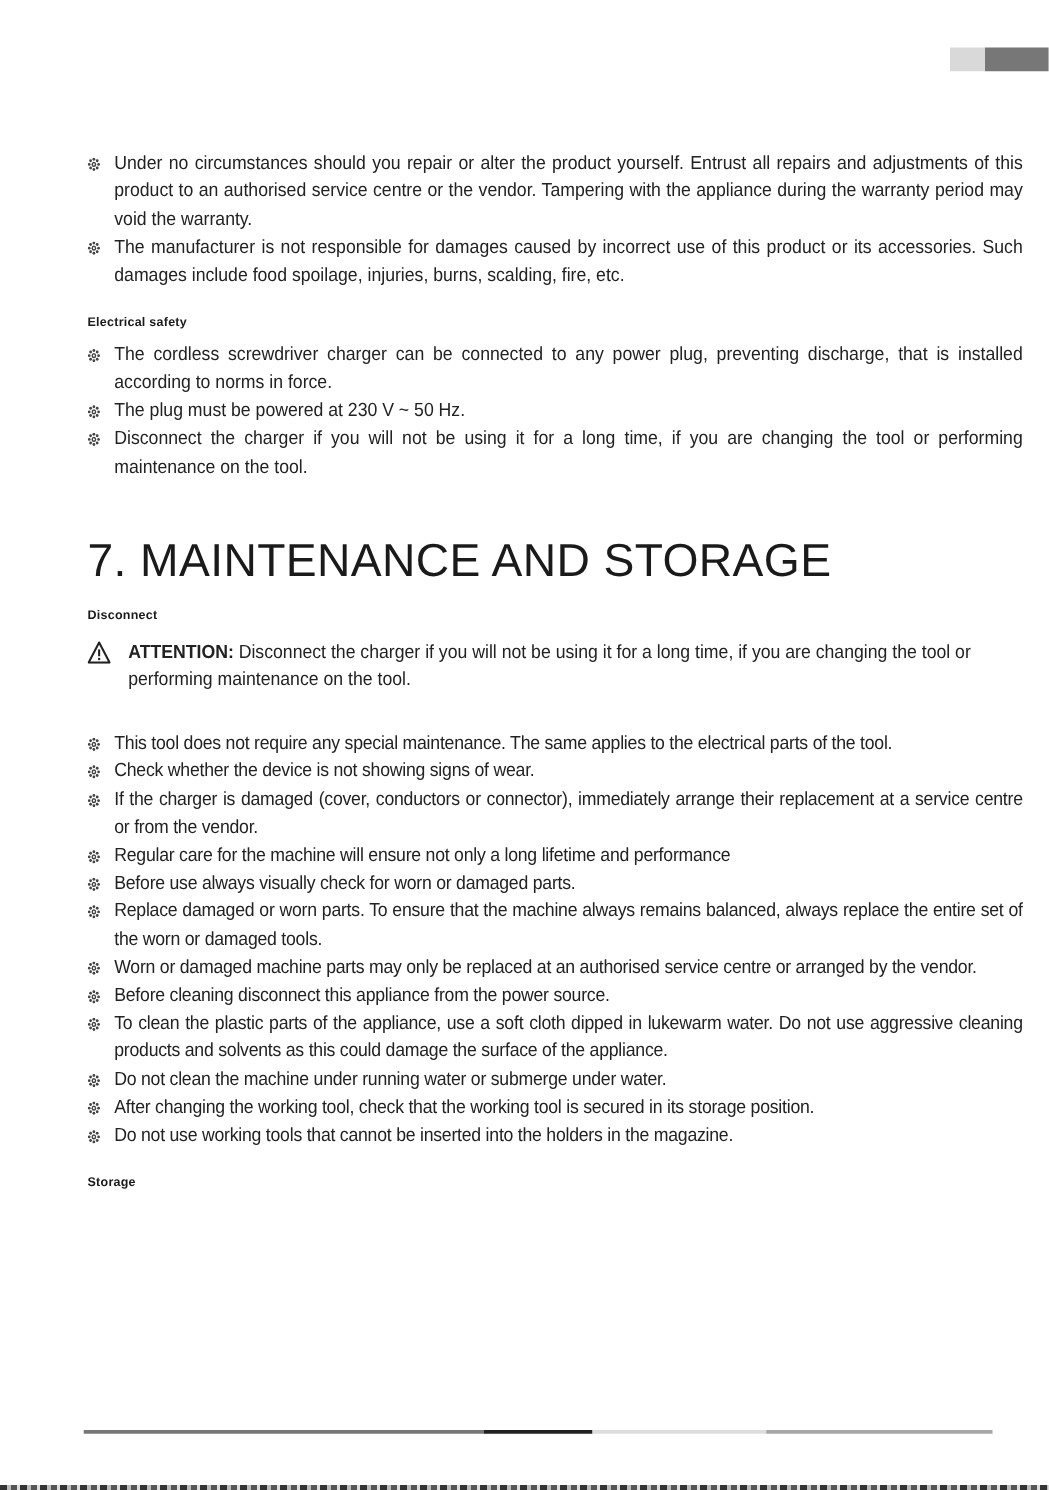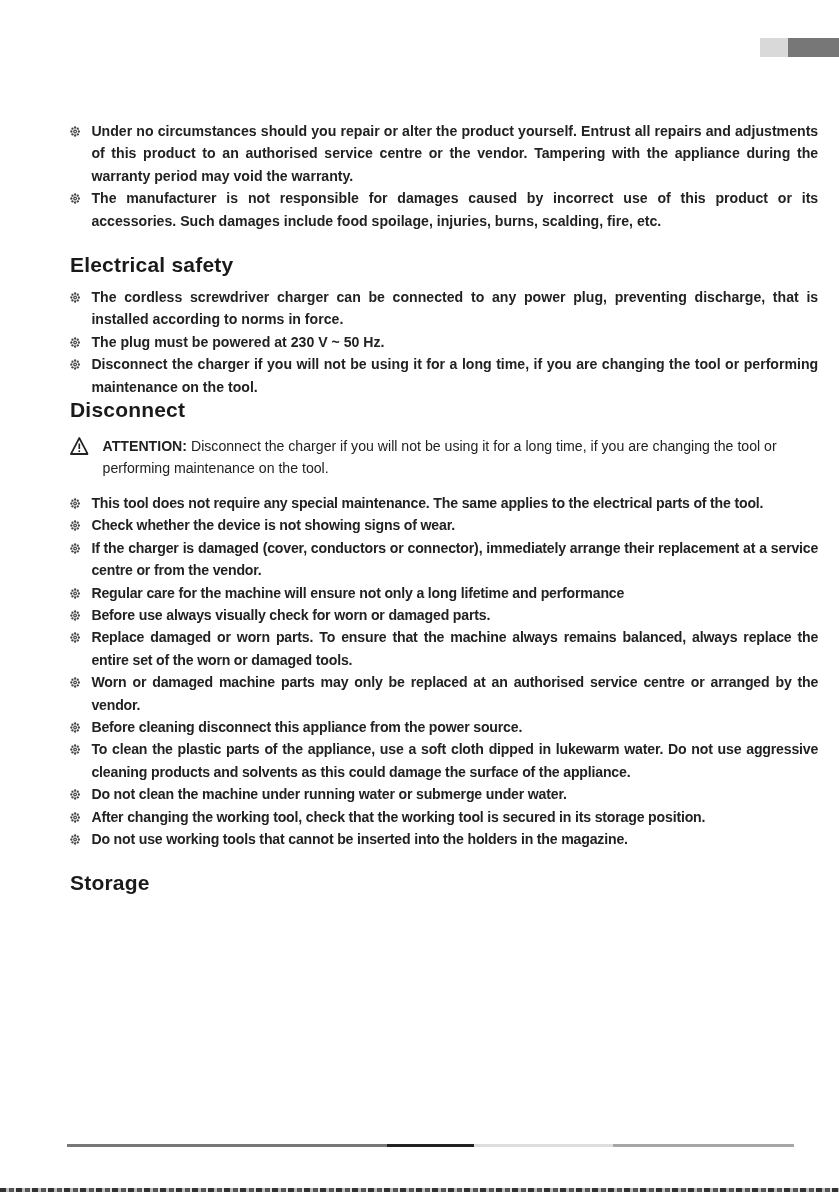--- a/index.html
+++ b/index.html
@@ -7,33 +7,33 @@
     width: 839px; height: 1192px; position: relative; overflow: hidden;
     font-family: "Liberation Sans", "DejaVu Sans", sans-serif;
     color: #1e1e1e;
   }
   .corner-tab { position: absolute; top: 38px; height: 19px; }
   .corner-tab.light { left: 760px; width: 28px; background: #d9d9d9; }
   .corner-tab.dark { left: 788px; width: 51px; background: #777777; }
 
   .content { position: absolute; left: 70px; top: 120px; width: 727px; }
 
-  ul.bullets { list-style: none; margin: 0; padding: 0; font-weight: bold; }
+  ul.bullets { list-style: none; margin: 0; padding: 0; }
   ul.bullets li {
     position: relative; padding-left: 23px;
     font-size: 15.2px; line-height: 22.4px;
     text-align: justify; color: #222;
     transform: scaleX(0.93); transform-origin: left top; width: 107.5%;
   }
   ul.bullets.cond li { letter-spacing: -0.2px; }
   .bullet-icon {
     position: absolute; left: 0; top: 6px; width: 11px; height: 11px;
   }
   .section-head {
-    font-weight: bold; font-size: 21px; color: #1a1a1a;
+    font-weight: bold; font-size: 10px; color: #1a1a1a;
     margin: 0; letter-spacing: 0.2px;
   }
   .chapter-title {
     font-size: 37px; font-weight: normal; margin: 0; color: #1a1a1a;
     letter-spacing: 0.3px; line-height: 40px;
   }
   .attention {
     position: relative; padding-left: 35px;
     font-size: 15.2px; line-height: 22.4px; color: #222;
     transform: scaleX(0.93); transform-origin: left top; width: 107.5%;
@@ -93,33 +93,34 @@
           <use href="#flower"></use>
         </svg><span>The cordless screwdriver charger can be connected to any power plug, preventing discharge, that is installed according to norms in force.</span></li>
     <li><svg class="bullet-icon">
           <use href="#flower"></use>
         </svg><span>The plug must be powered at 230 V ~ 50 Hz.</span></li>
     <li><svg class="bullet-icon">
           <use href="#flower"></use>
         </svg><span>Disconnect the charger if you will not be using it for a long time, if you are changing the tool or performing maintenance on the tool.</span></li>
   </ul>
 
+  <h1 class="chapter-title" style="margin-top:44px;margin-bottom:18px;">7. MAINTENANCE AND STORAGE</h1>
 
   <h3 class="section-head" style="margin-bottom:13px;">Disconnect</h3>
 
   <div class="attention">
     <svg class="warn-icon" viewBox="0 0 20 18">
       <path d="M10 1 L19 17 L1 17 Z" fill="none" stroke="#222" stroke-width="1.8" stroke-linejoin="round"></path>
       <rect x="9.1" y="6.5" width="1.8" height="5.5" fill="#222"></rect>
       <rect x="9.1" y="13.3" width="1.8" height="1.8" fill="#222"></rect>
     </svg>
     <b>ATTENTION:</b><span> Disconnect the charger if you will not be using it for a long time, if you are changing the tool or performing maintenance on the tool.</span>
   </div>
 
-  <ul class="bullets cond" style="margin-top:12px;">
+  <ul class="bullets cond" style="margin-top:28px;">
     <li><svg class="bullet-icon">
           <use href="#flower"></use>
         </svg><span>This tool does not require any special maintenance. The same applies to the electrical parts of the tool.</span></li>
     <li><svg class="bullet-icon">
           <use href="#flower"></use>
         </svg><span>Check whether the device is not showing signs of wear.</span></li>
     <li><svg class="bullet-icon">
           <use href="#flower"></use>
         </svg><span>If the charger is damaged (cover, conductors or connector), immediately arrange their replacement at a service centre or from the vendor.</span></li>
     <li><svg class="bullet-icon">

